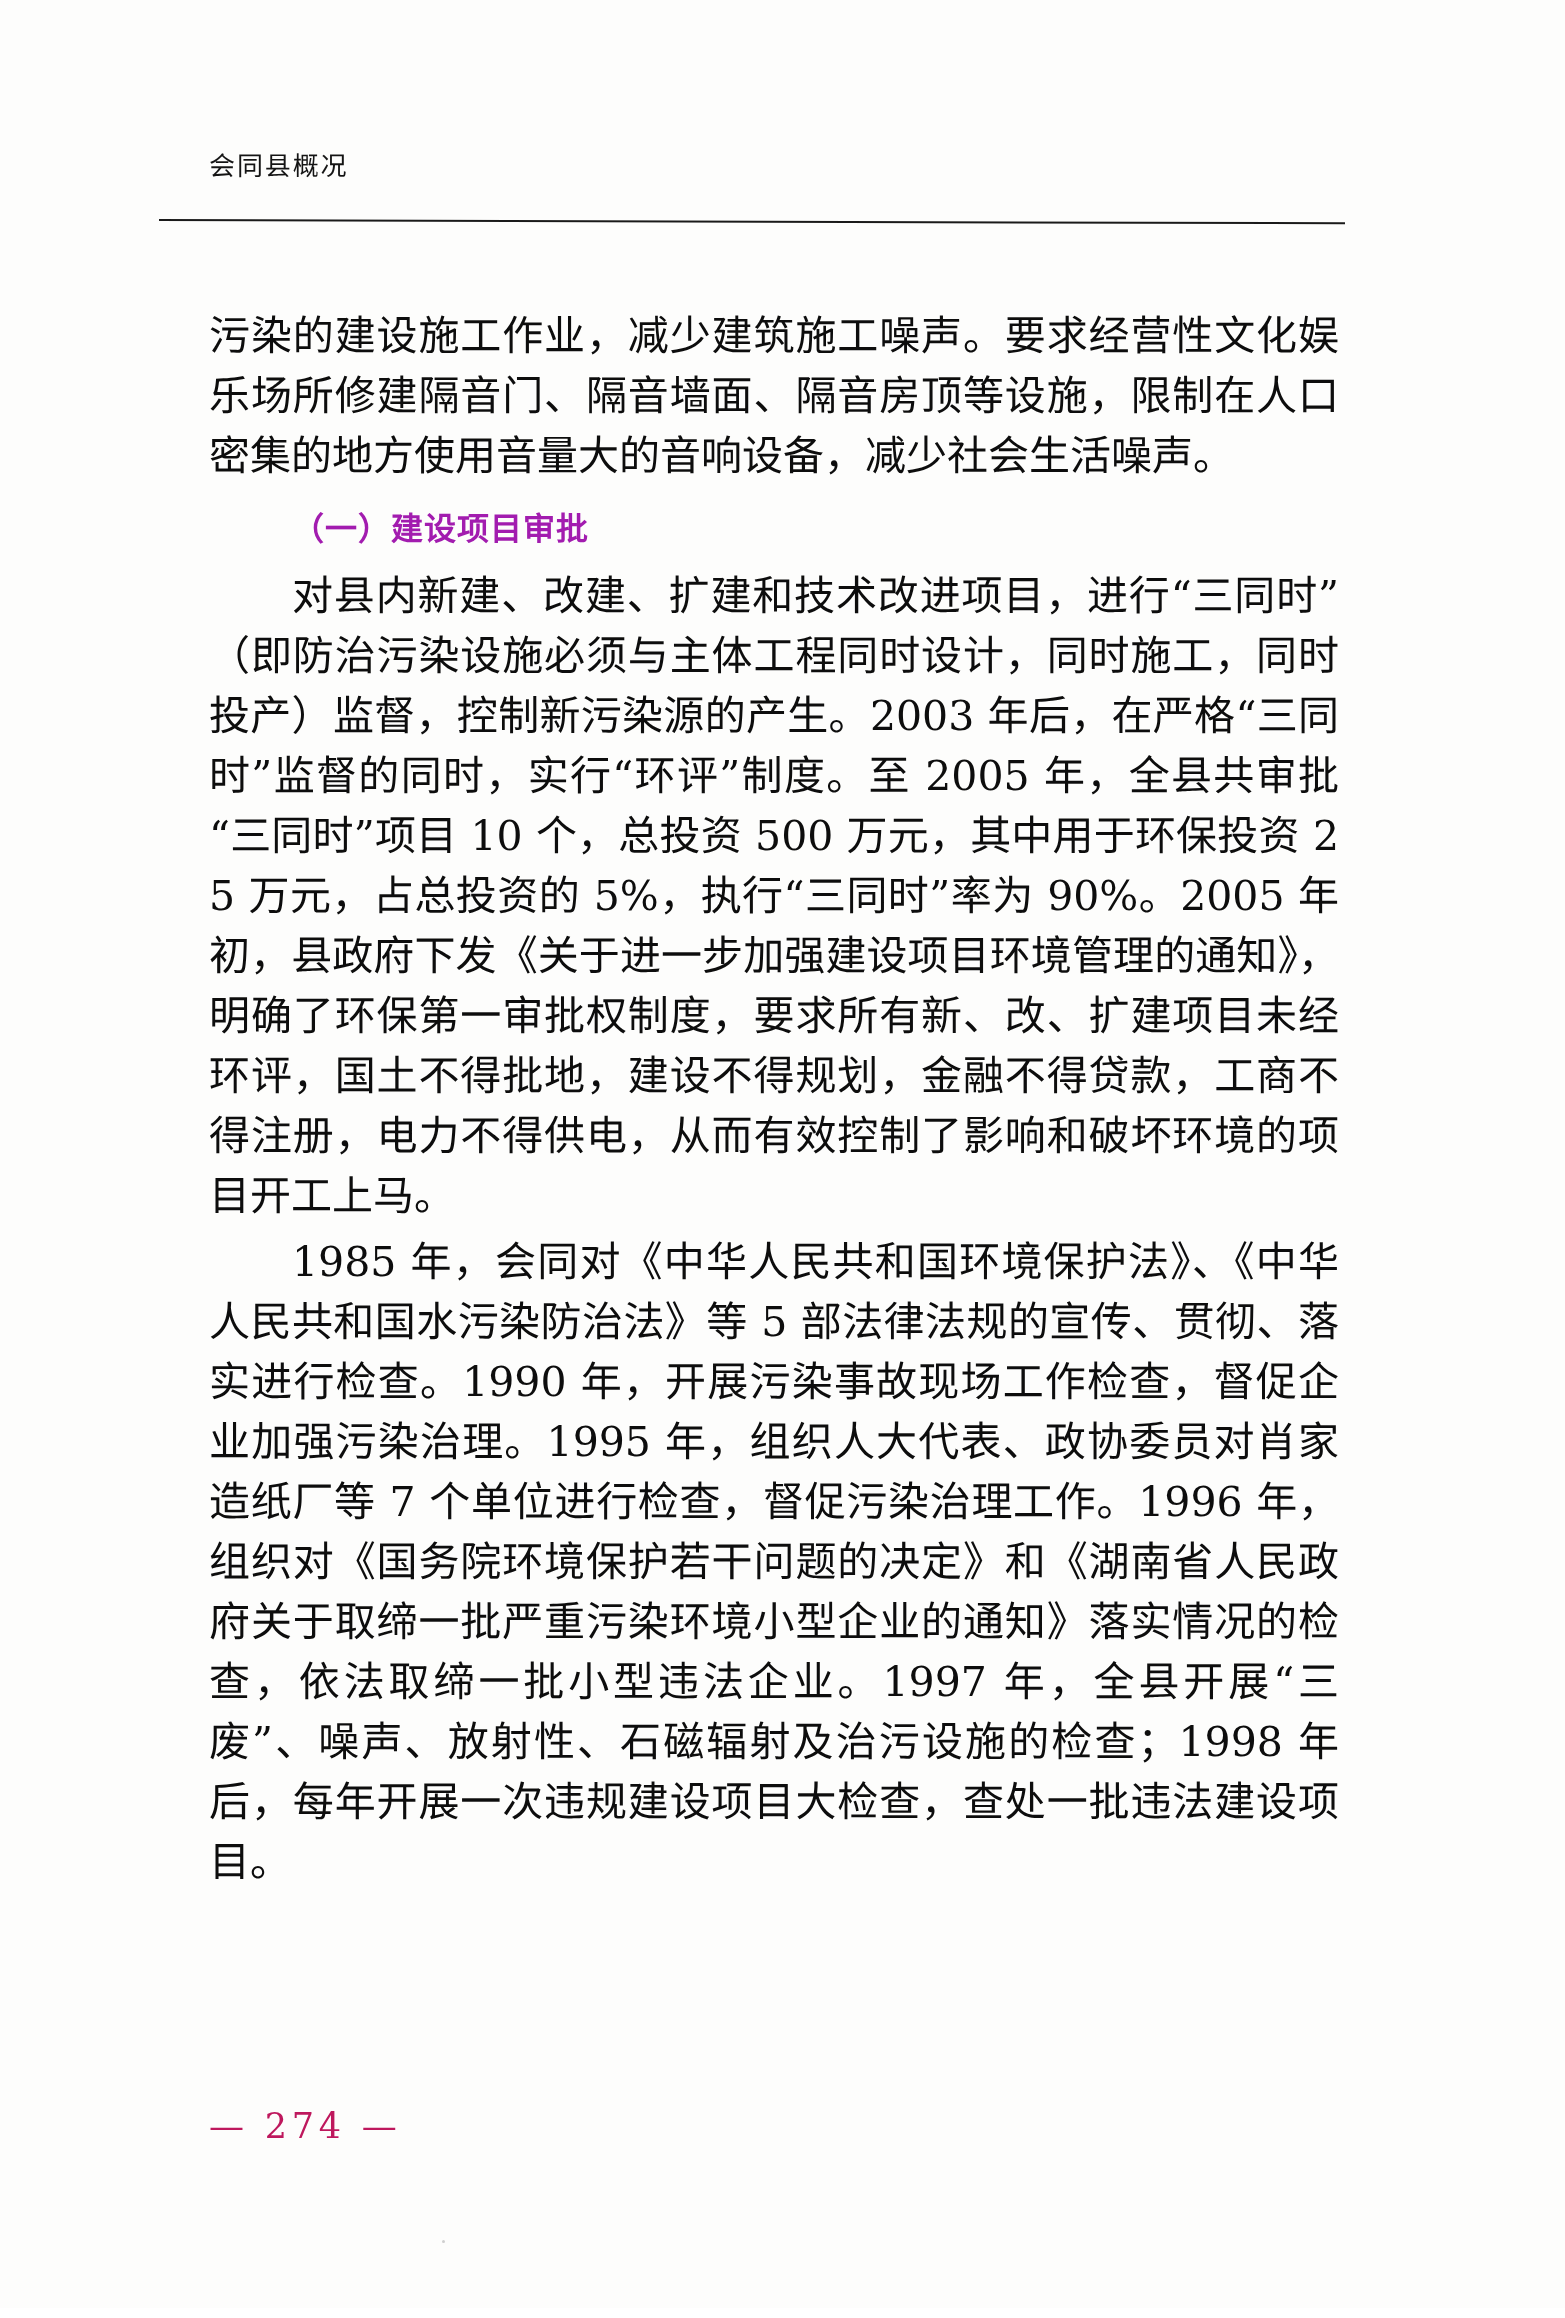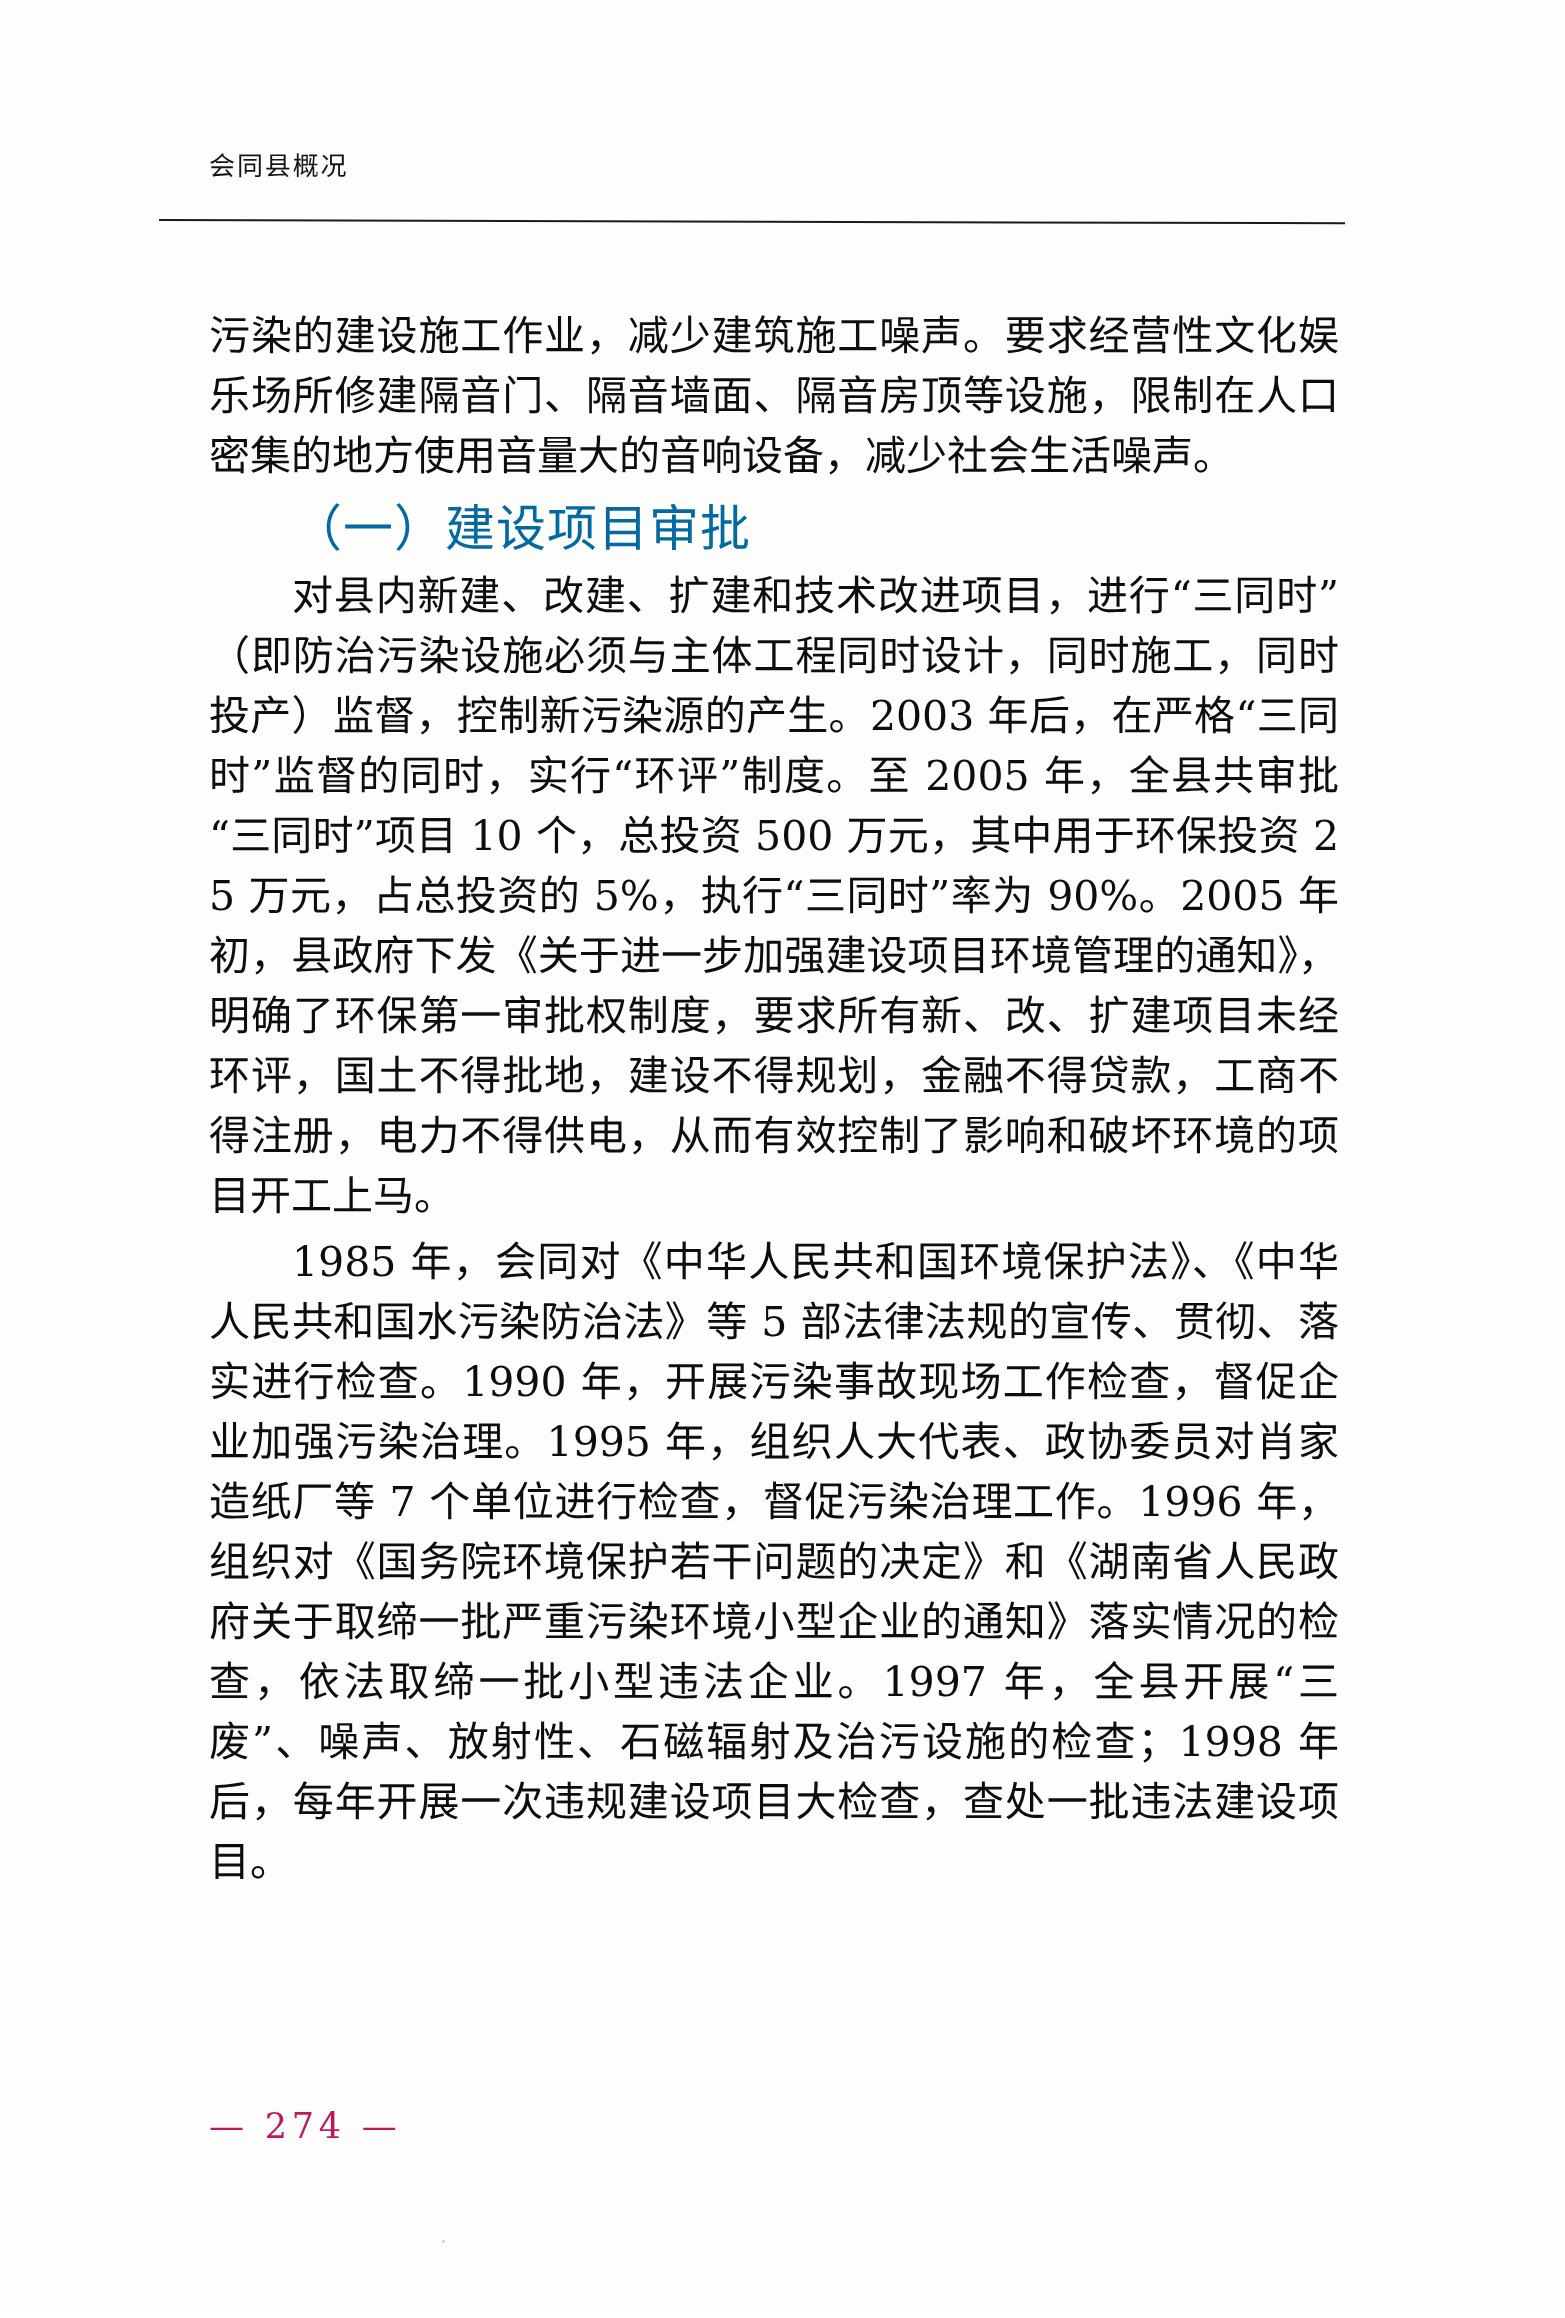--- a/index.html
+++ b/index.html
@@ -76,27 +76,27 @@
     font-weight: 700;
     text-indent: 83px;
     margin: 15.4px 0 10.6px 0;
     letter-spacing: 1px;
     color: #000;
     font-family: "DejaVu Sans", "Liberation Sans", sans-serif;
   }
 
   
   .heading-2 {
-    font-size: 50px;
+    font-size: 32px;
     line-height: 60px;
-    font-weight: 400;
+    font-weight: 700;
     text-indent: 83px;
     margin: 12.5px 0 7.7px 0;
     letter-spacing: 1px;
-    color: #0369a1;
+    color: #a21caf;
     font-family: "DejaVu Sans", "Liberation Sans", sans-serif;
   }
 
   
   .folio {
     position: absolute;
     left: 209px;
     top: 2106px;
     font-size: 35px;
     letter-spacing: 4.8px;

